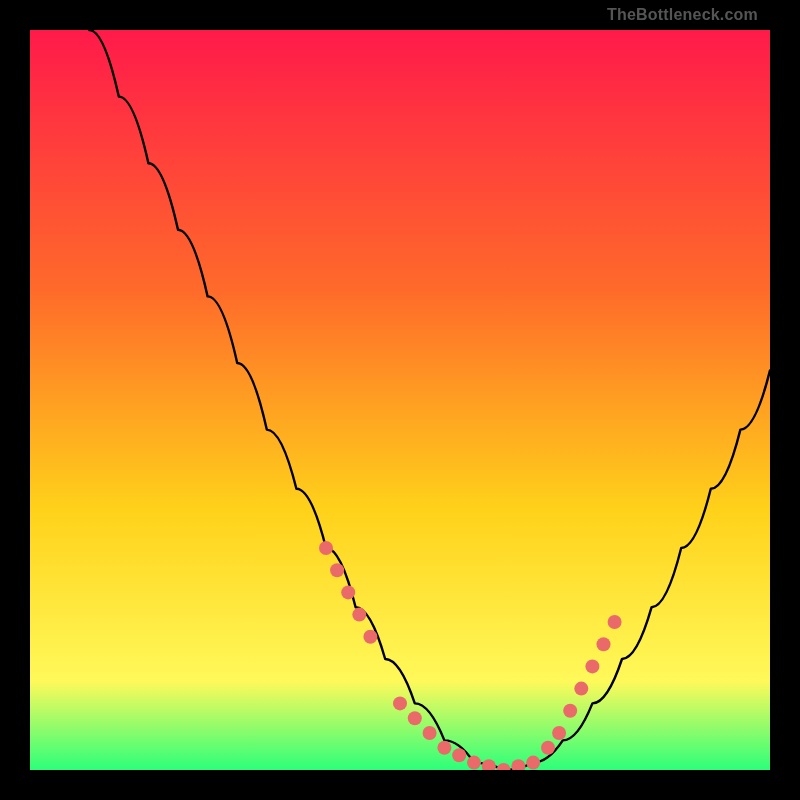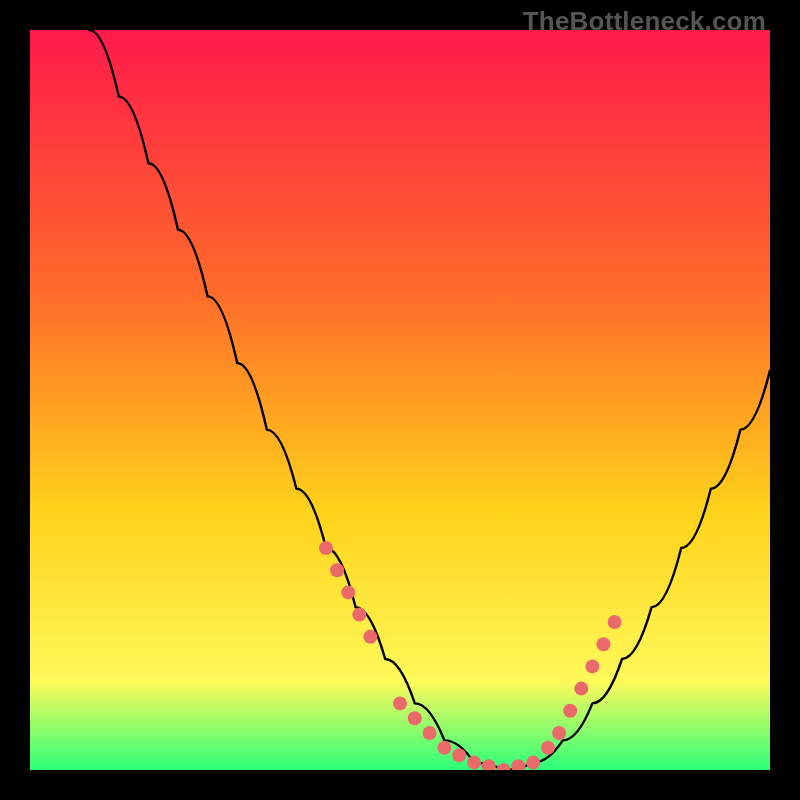--- a/index.html
+++ b/index.html
@@ -22,23 +22,23 @@
   .plot-area {
     position: absolute;
     left: 0;
     top: 0;
     width: 740px;
     height: 740px;
   }
   .watermark {
     position: absolute;
     top: 6px;
-    right: 34px;
+    right: 42px;
     color: #555;
-    font-size: 26px;
+    font-size: 16px;
     font-weight: 600;
     letter-spacing: 0.2px;
     user-select: none;
   }
   svg {
     display: block;
   }
 </style>
 </head>
 <body>

